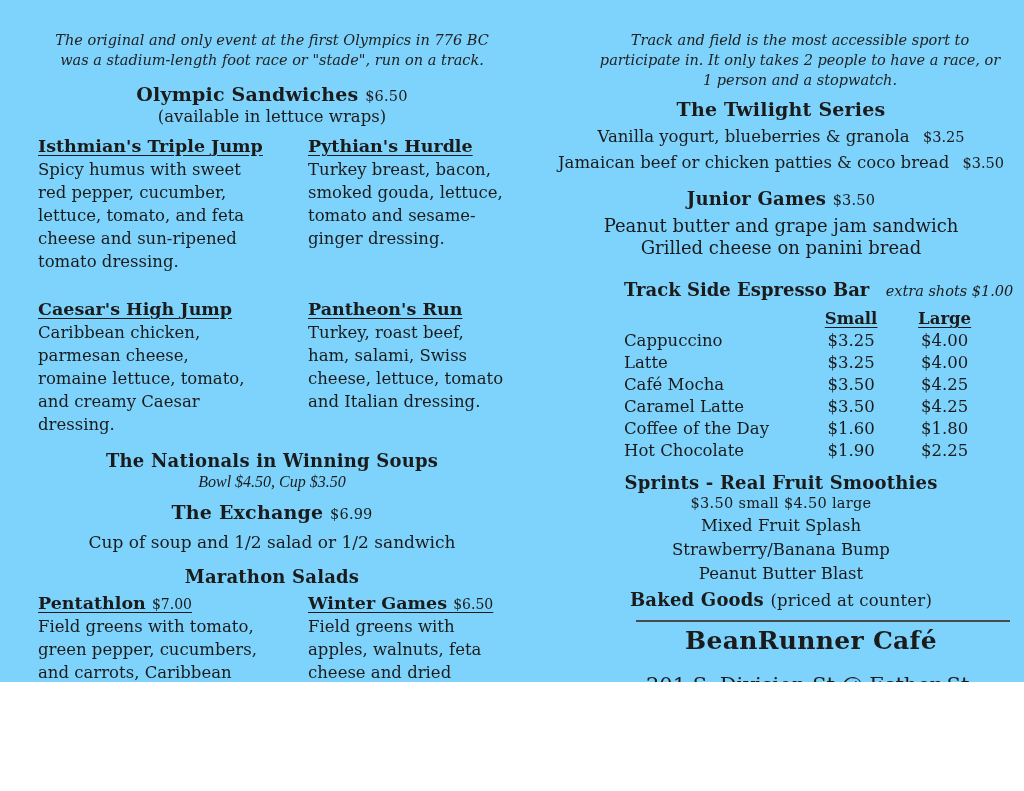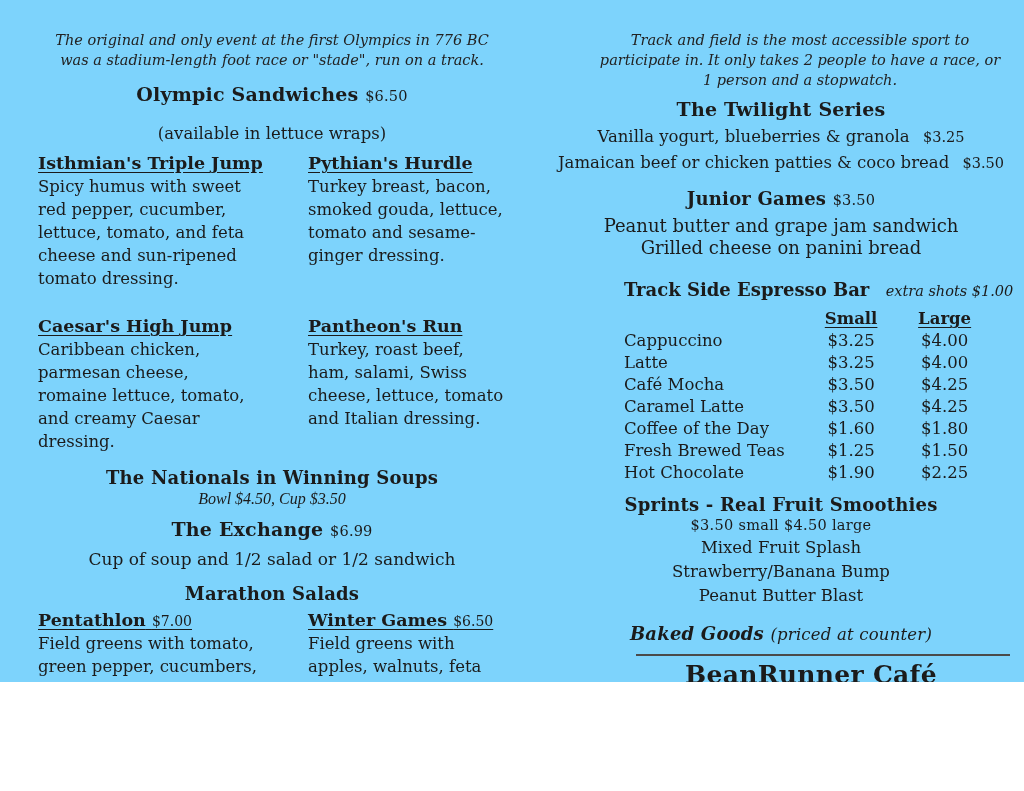--- a/index.html
+++ b/index.html
@@ -24,21 +24,21 @@
   .page-right .quote { margin-left: 46px; margin-right: 8px; }
 
   .section-title {
     text-align: center;
     font-weight: bold;
     font-size: 19px;
     letter-spacing: 0.2px;
   }
   .price-inline { font-weight: normal; font-size: 14.5px; }
   .note-inline  { font-weight: normal; font-size: 16.5px; }
-  .subtitle { text-align: center; font-size: 16.5px; margin-top: 19px; }
+  .subtitle { text-align: center; font-size: 16.5px; margin-top: 2px; }
 
   .two-col {
     display: grid;
     grid-template-columns: 252px 1fr;
     column-gap: 18px;
     row-gap: 26px;
     margin-top: 10px;
   }
   .menu-item .item-head {
     font-weight: bold;
@@ -83,21 +83,21 @@
   .esp-table .col-small { width: 82px;  text-align: center; }
   .esp-table .col-large { width: 100px; text-align: center; }
   .esp-table .hdr { font-weight: bold; }
   .esp-table .hdr span { text-decoration: underline; text-underline-offset: 3px; }
 
   .smoothie-title { margin-top: 10px; font-size: 18px; }
   .smoothie-prices { text-align: center; font-size: 14.5px; margin-top: 2px; letter-spacing: 0.3px; }
   .smoothie-item { margin-top: 2px; line-height: 22px; font-size: 16.5px; }
   .smoothie-list { margin-top: 4px; }
 
-  .baked-title { margin-top: 16px; font-size: 18px; font-style: italic; }
+  .baked-title { margin-top: 4px; font-size: 18px; }
   .rule { border: 0; border-top: 2px solid #4a4a4a; width: 374px; margin: 10px 0 0 94px; }
 
   .footer { text-align: center; margin-left: 60px; margin-right: 0; }
   .footer-name { font-weight: bold; font-size: 25px; margin-top: 4px; letter-spacing: 0.3px; }
   .footer-address { font-weight: normal; font-size: 21px; margin-top: 18px; }
   .footer-phone { font-weight: bold; font-size: 18.5px; margin-top: 2px; }
 </style>
 </head>
 <body>
 
@@ -221,25 +221,20 @@
           <td class="col-name">Caramel Latte</td>
           <td class="col-small">$3.50</td>
           <td class="col-large">$4.25</td>
         </tr>
         <tr>
           <td class="col-name">Coffee of the Day</td>
           <td class="col-small">$1.60</td>
           <td class="col-large">$1.80</td>
         </tr>
         <tr>
-          <td class="col-name">Fresh Brewed Teas</td>
-          <td class="col-small">$1.25</td>
-          <td class="col-large">$1.50</td>
-        </tr>
-        <tr>
           <td class="col-name">Hot Chocolate</td>
           <td class="col-small">$1.90</td>
           <td class="col-large">$2.25</td>
         </tr>
       </tbody>
     </table>
 
     <div class="section-title smoothie-title">Sprints - Real Fruit Smoothies</div>
     <div class="smoothie-prices">$3.50 small   $4.50 large</div>
     <div class="smoothie-list">

